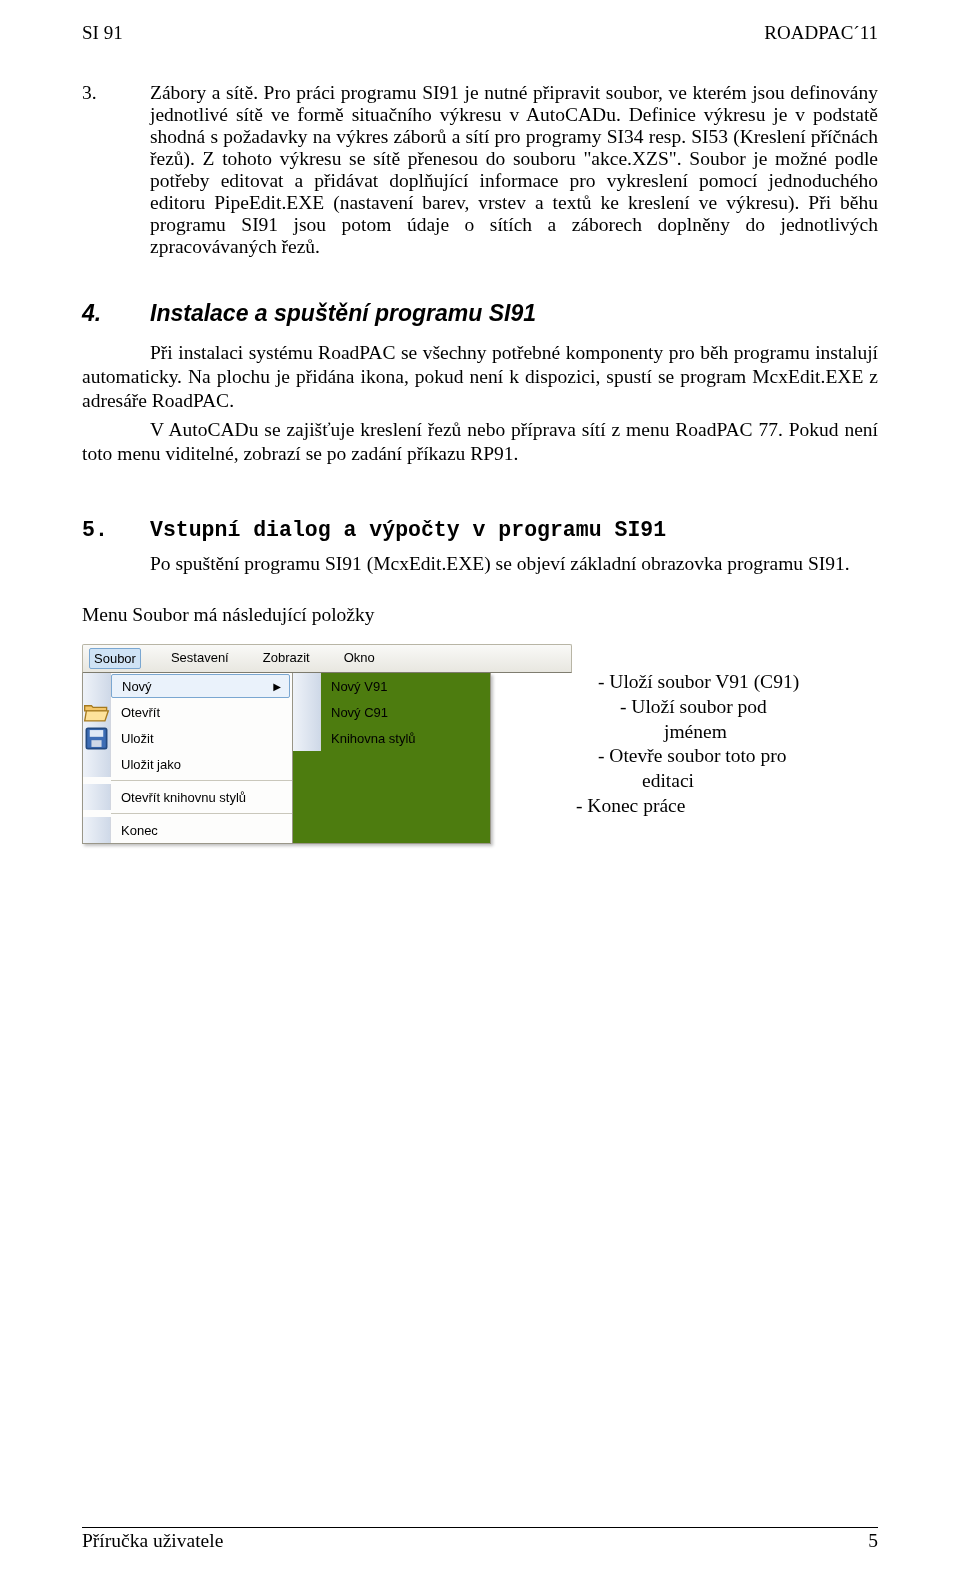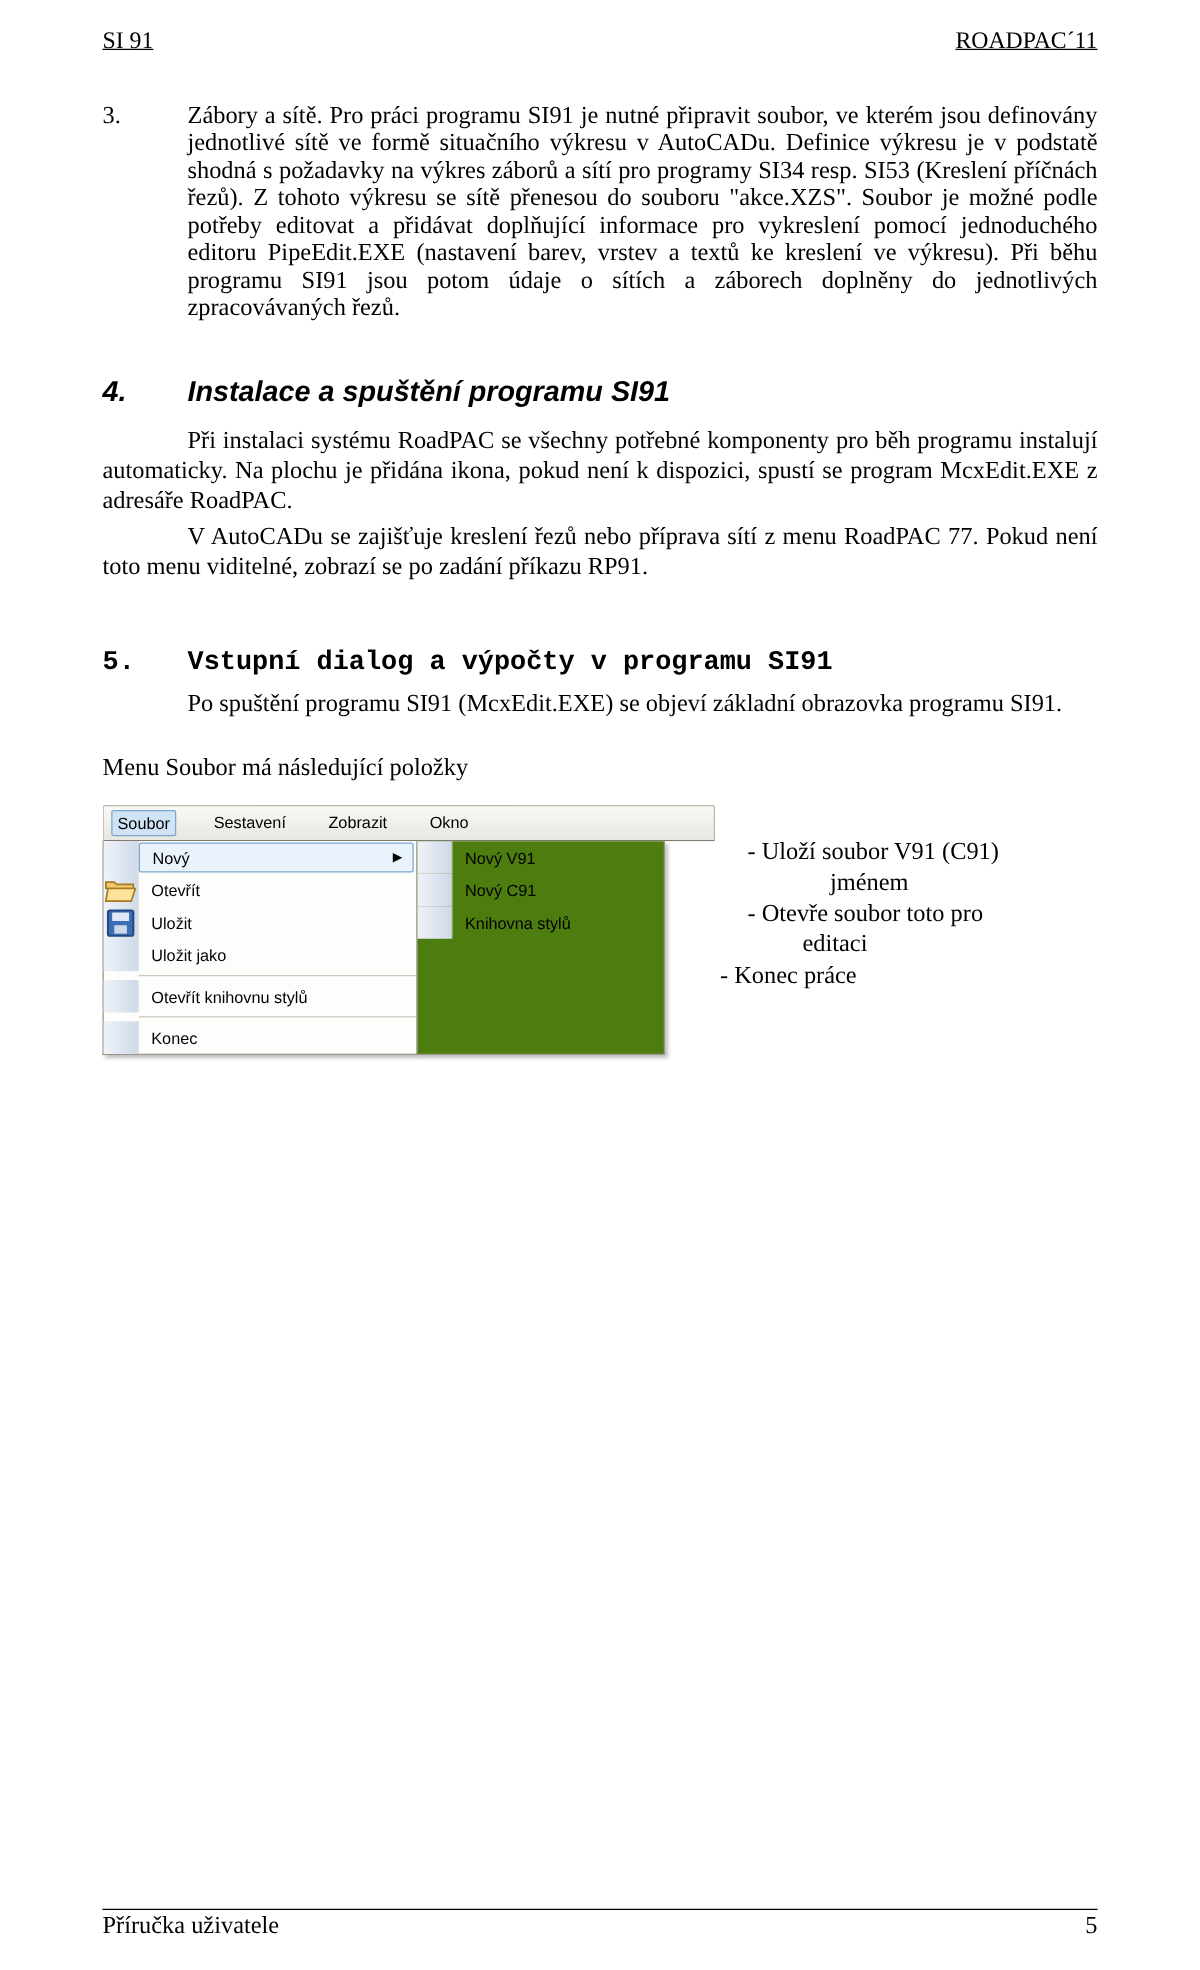--- a/index.html
+++ b/index.html
@@ -9,21 +9,20 @@
     color: #000;
     width: 960px;
     min-height: 1576px;
     position: relative;
     padding: 22px 82px 40px 82px;
   }
   .header-row {
     display: flex;
     justify-content: space-between;
     font-size: 19px;
-    text-decoration: underline;
     margin-bottom: 38px;
   }
   .section3 { margin-bottom: 28px; }
   .sec-title3 {
     display: flex;
     font-size: 19.5px;
     margin-bottom: 6px;
   }
   .sec-title3 .num { width: 68px; }
   .sec-title3 .body { flex: 1; text-align: justify; }
@@ -78,21 +77,21 @@
     padding: 2px 4px;
     border-radius: 2px;
     cursor: default;
   }
   .menubar span.sel {
     background: #cfe3f5;
     border: 1px solid #7aa7d1;
   }
   .menu-panels { display: flex; }
   .menu-left {
-    width: 252px;
+    width: 211px;
     background: #fdfdfc;
     border: 1px solid #9a9789;
     border-top: none;
     box-shadow: 2px 2px 3px rgba(0,0,0,.25);
   }
   .menu-row {
     display: flex;
     align-items: center;
     height: 26px;
     position: relative;
@@ -250,20 +249,21 @@
         <div class="menu-row">
           <div class="iconcell"></div>
           <span class="label">Knihovna stylů</span>
         </div>
       </div>
     </div>
   </div>
 
   <div class="side-notes">
     <div class="lv2">-  Uloží soubor V91 (C91)</div>
+    <div class="lv3">-  Uloží soubor pod</div>
     <div class="lv3i">jménem</div>
     <div class="lv2">-  Otevře soubor toto pro</div>
     <div class="lv2i">editaci</div>
     <div class="lv1">-  Konec práce</div>
   </div>
 </div>
 
 <div class="footer">
   <span>Příručka uživatele</span>
   <span>5</span>

